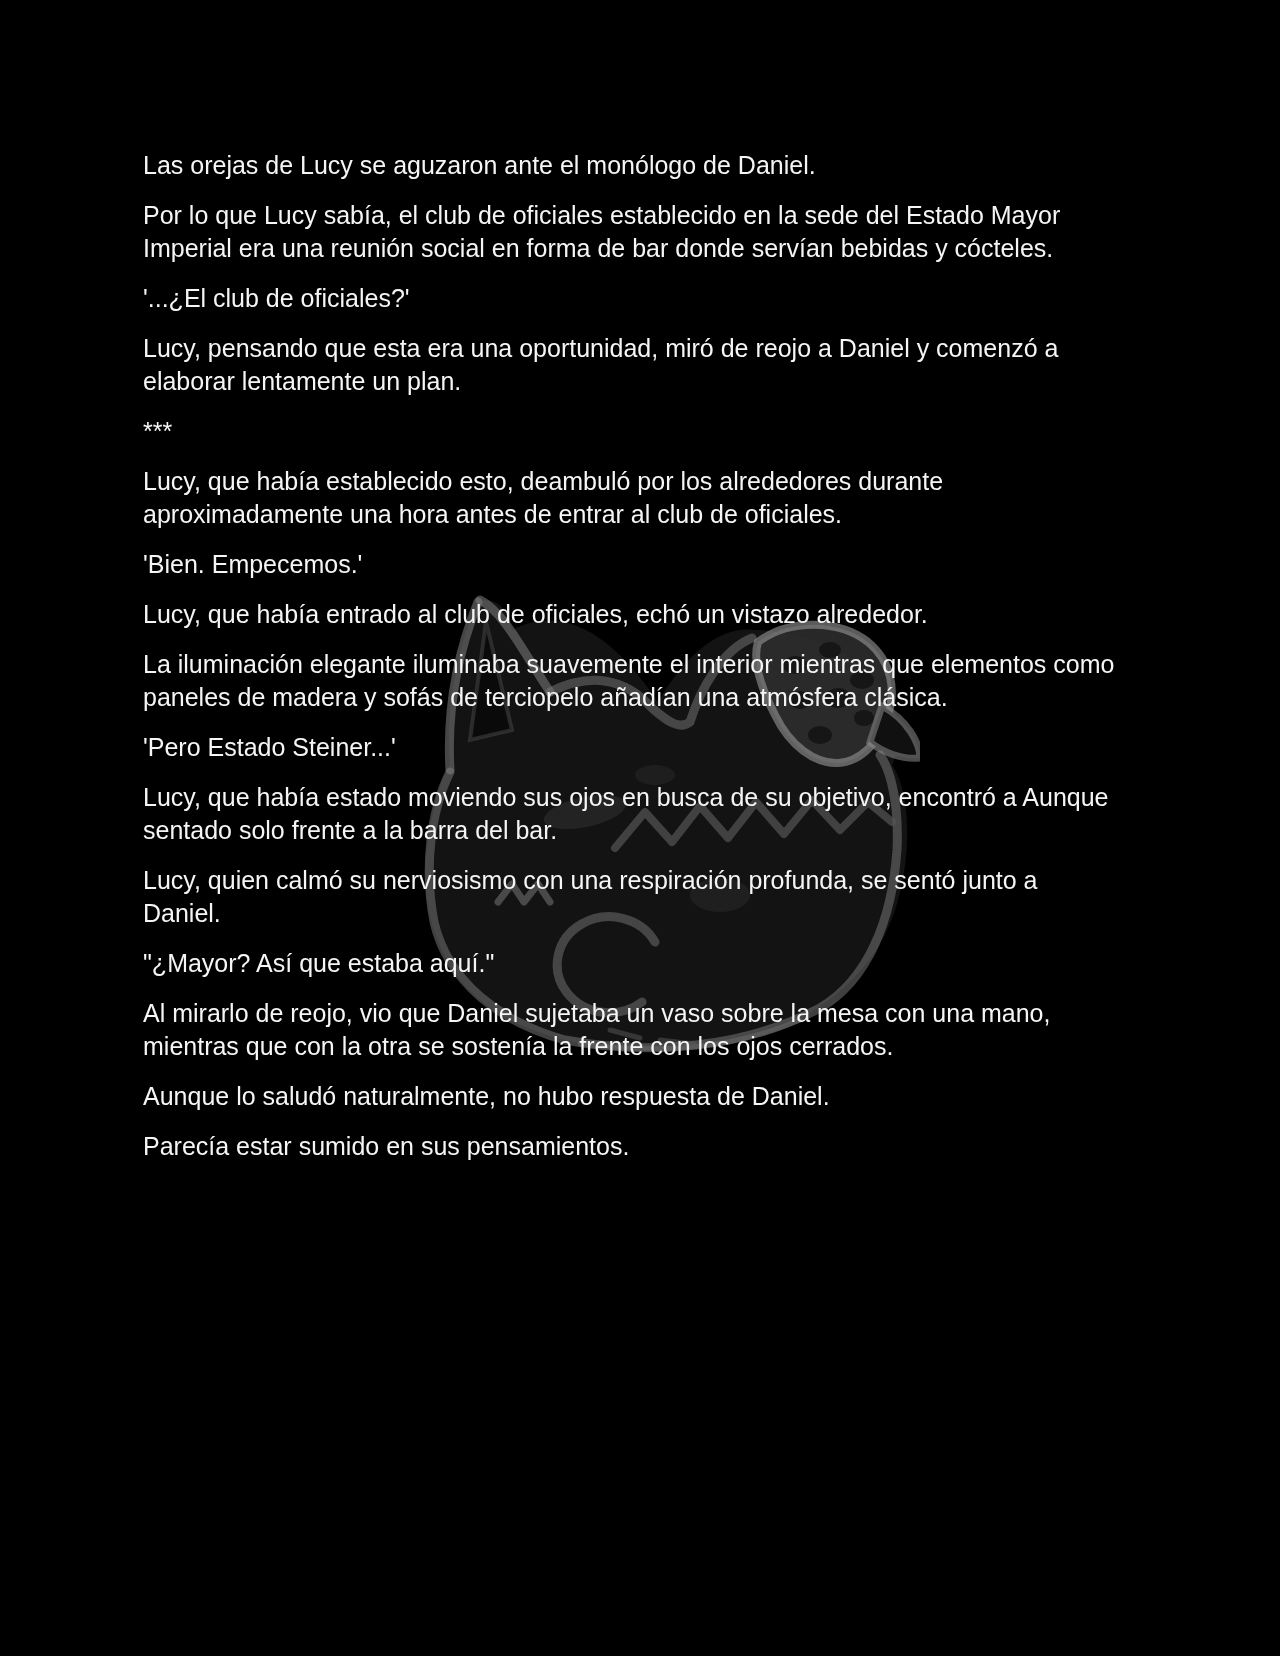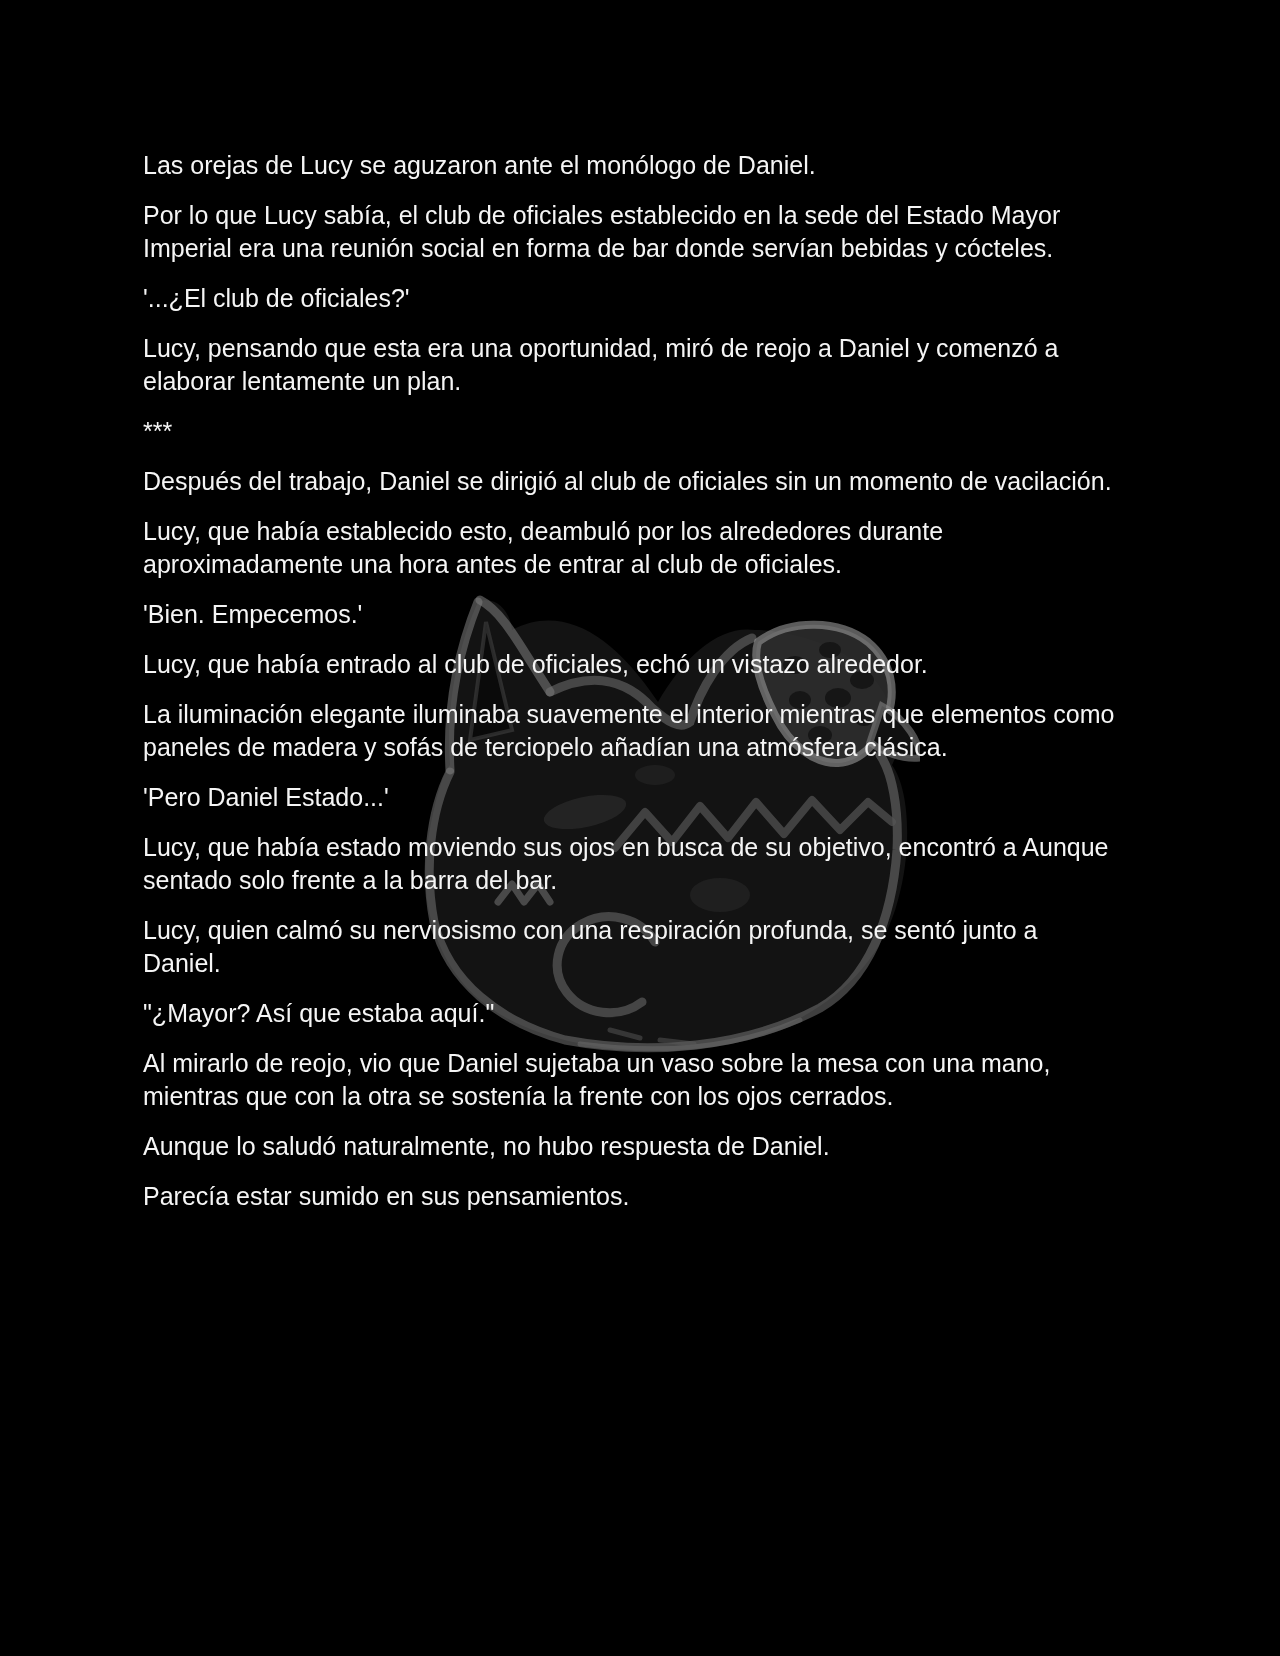--- a/index.html
+++ b/index.html
@@ -106,28 +106,27 @@
 
   <div class="story">
     <div>
         <p>Las orejas de Lucy se aguzaron ante el monólogo de Daniel.</p>
         <p>Por lo que Lucy sabía, el club de oficiales establecido en la sede del Estado Mayor
 Imperial era una reunión social en forma de bar donde servían bebidas y cócteles.</p>
         <p>'...¿El club de oficiales?'</p>
         <p>Lucy, pensando que esta era una oportunidad, miró de reojo a Daniel y comenzó a
 elaborar lentamente un plan.</p>
         <p>***</p>
-        <p>Después del trabajo, Daniel se dirigió al club de oficiales sin un momento de vacilación.</p>
         <p>Lucy, que había establecido esto, deambuló por los alrededores durante
 aproximadamente una hora antes de entrar al club de oficiales.</p>
         <p>'Bien. Empecemos.'</p>
         <p>Lucy, que había entrado al club de oficiales, echó un vistazo alrededor.</p>
         <p>La iluminación elegante iluminaba suavemente el interior mientras que elementos como
 paneles de madera y sofás de terciopelo añadían una atmósfera clásica.</p>
-        <p>'Pero Daniel Estado...'</p>
+        <p>'Pero Estado Steiner...'</p>
         <p>Lucy, que había estado moviendo sus ojos en busca de su objetivo, encontró a Aunque
 sentado solo frente a la barra del bar.</p>
         <p>Lucy, quien calmó su nerviosismo con una respiración profunda, se sentó junto a
 Daniel.</p>
         <p>"¿Mayor? Así que estaba aquí."</p>
         <p>Al mirarlo de reojo, vio que Daniel sujetaba un vaso sobre la mesa con una mano,
 mientras que con la otra se sostenía la frente con los ojos cerrados.</p>
         <p>Aunque lo saludó naturalmente, no hubo respuesta de Daniel.</p>
         <p>Parecía estar sumido en sus pensamientos.</p>
       </div>

